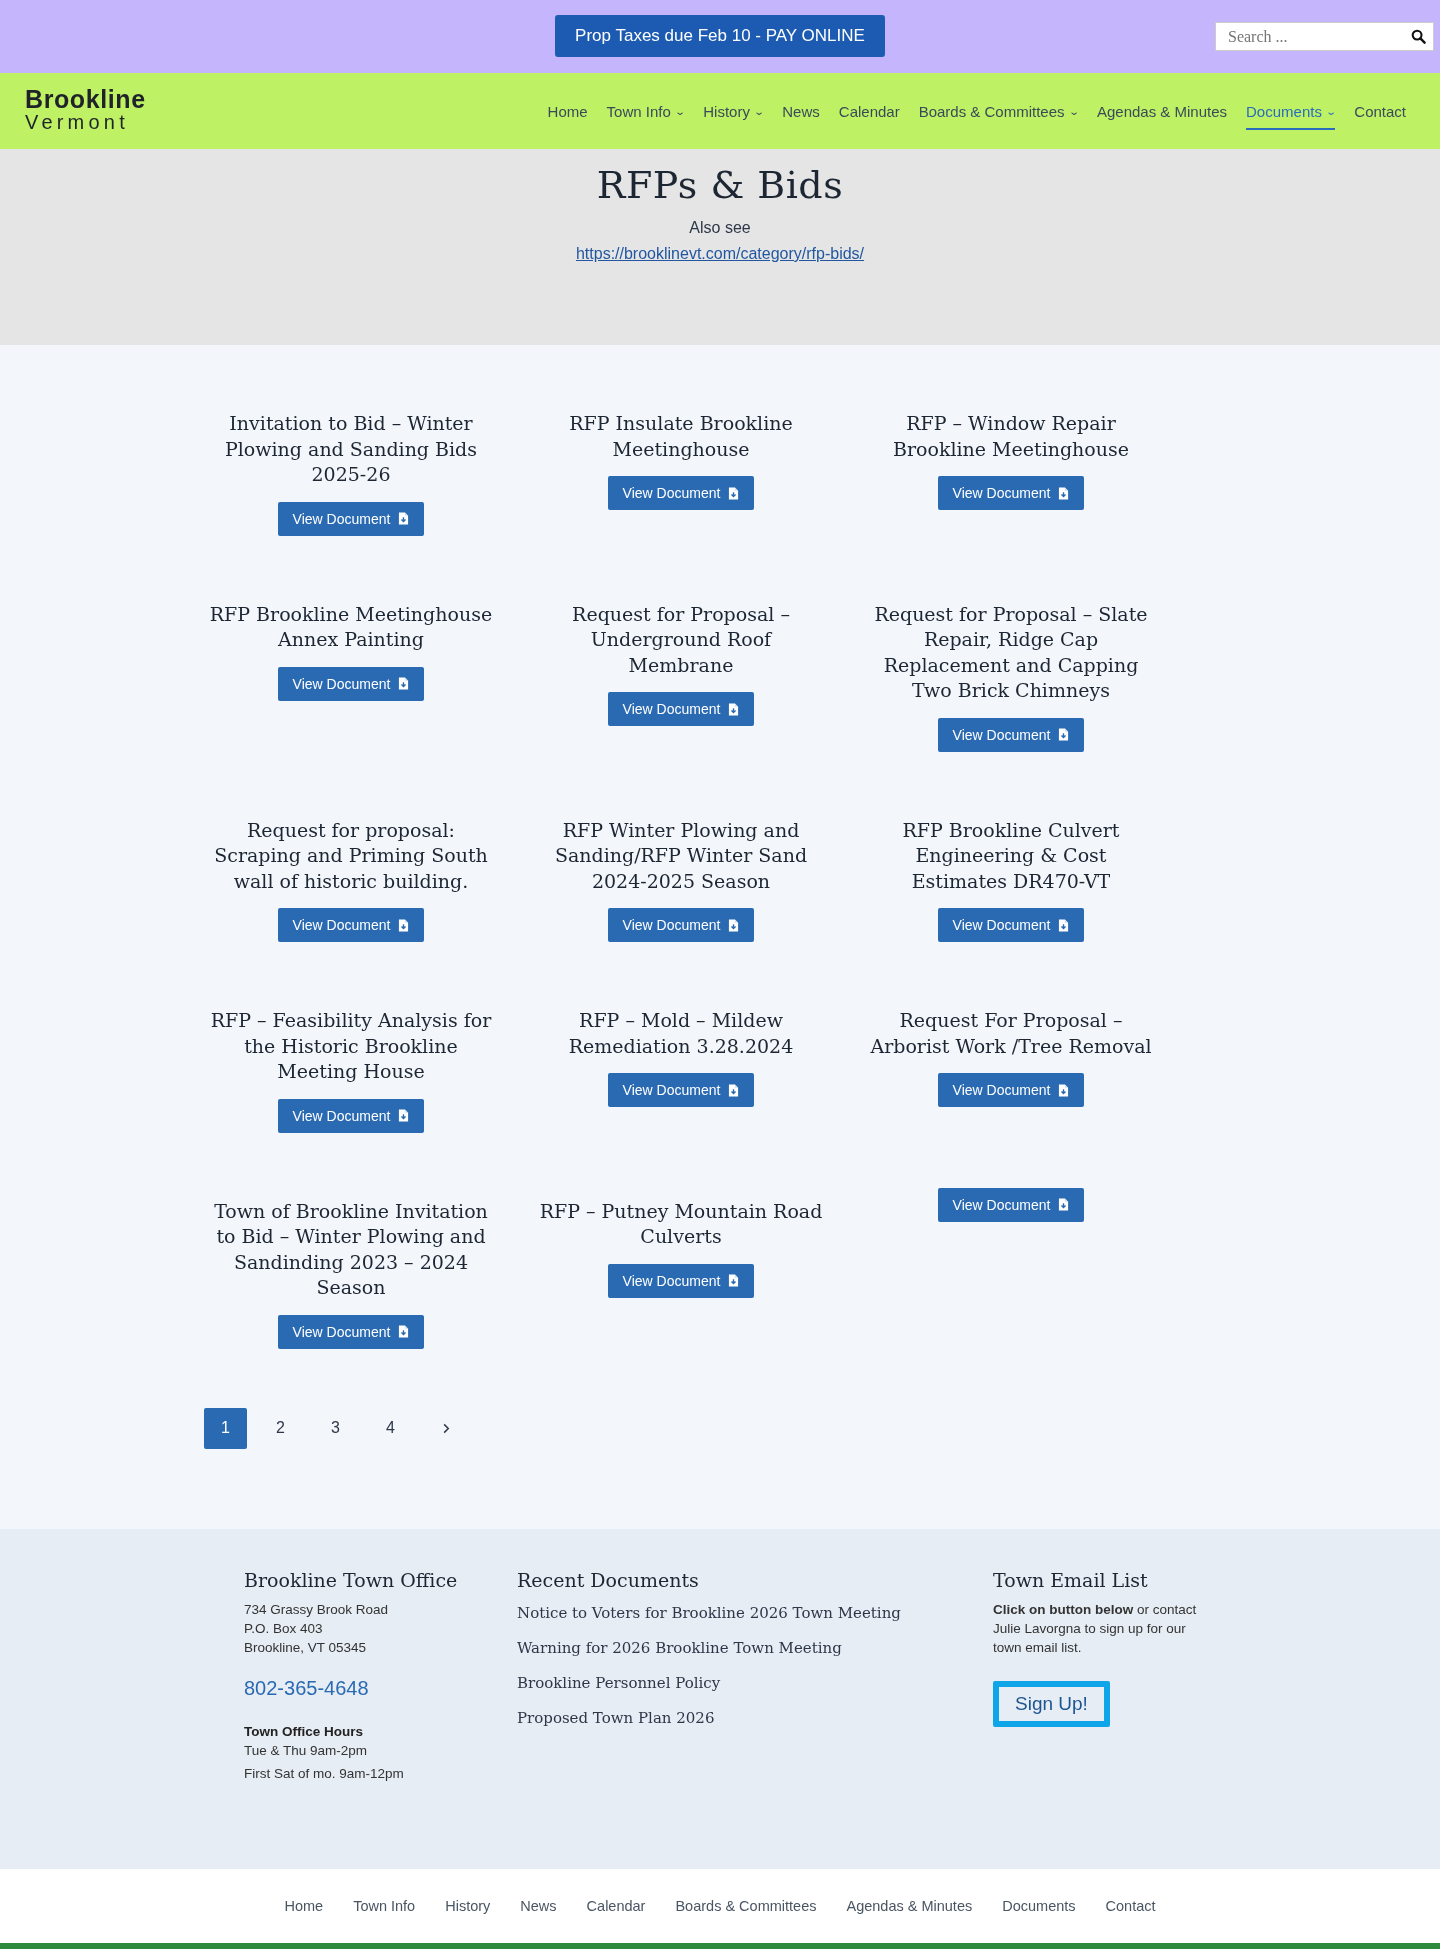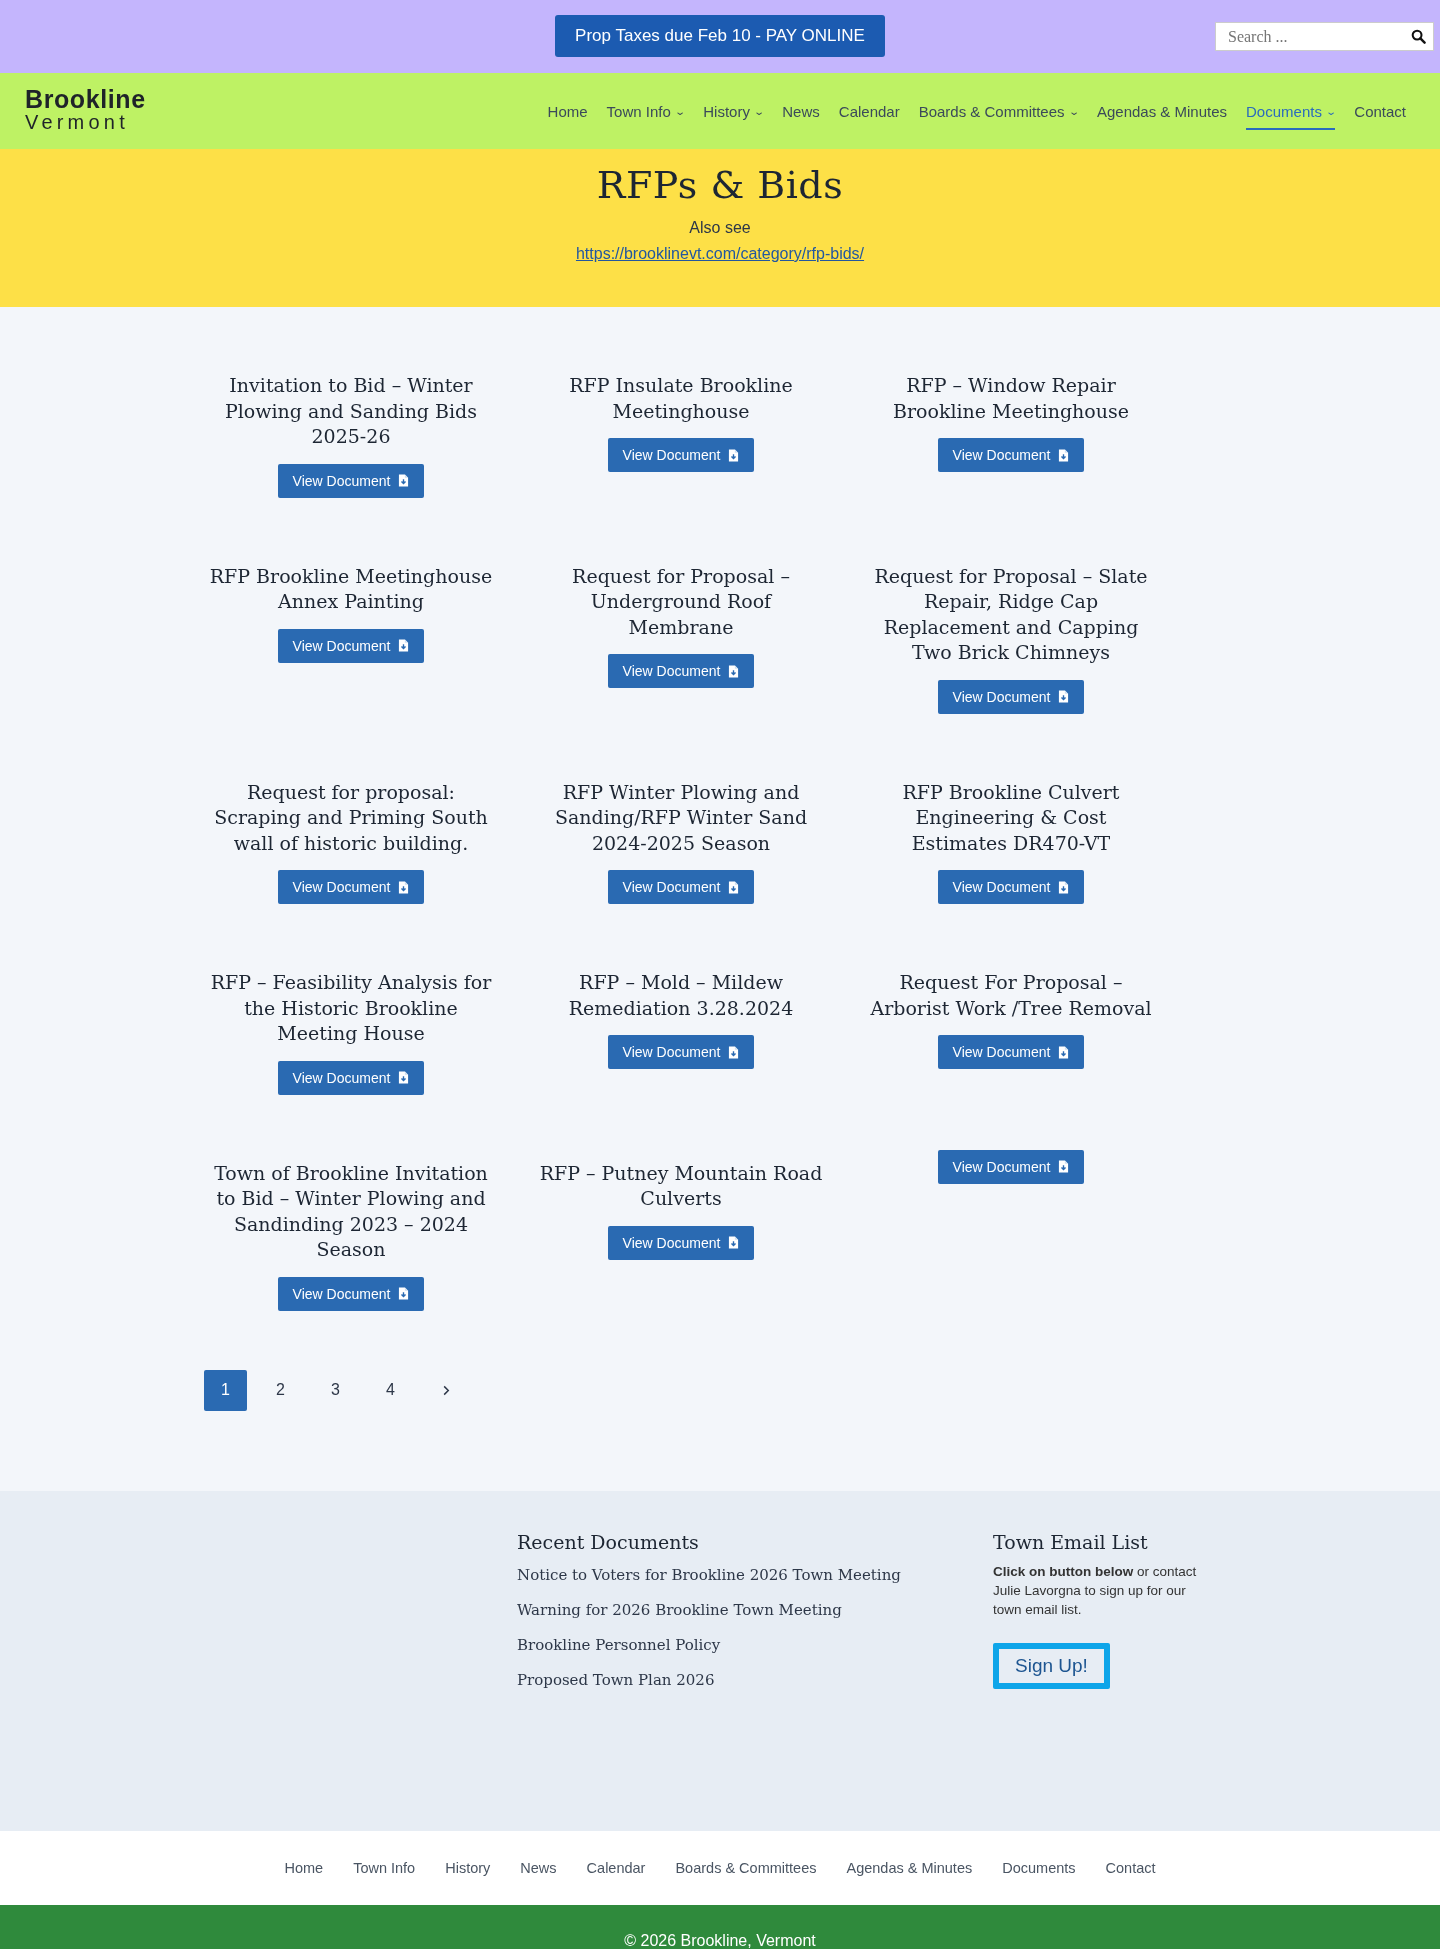--- a/index.html
+++ b/index.html
@@ -8,21 +8,21 @@
 .topbar .promo{position:absolute;left:555px;top:15px;width:330px;height:42px;background:#1c5bb1;color:#fff;font-size:17px;display:flex;align-items:center;justify-content:center;border-radius:3px}
 .topbar .search{position:absolute;left:1215px;top:22px;width:219px;height:29px;background:#fff;border:1px solid #ccc;display:flex;align-items:center}
 .topbar .search input{border:0;outline:0;flex:1;padding-left:12px;font-size:16px;font-family:Liberation Serif, serif;color:#555;background:transparent;width:160px}
 .topbar .search .sbtn{width:30px;height:27px;display:flex;align-items:center;justify-content:center}
 .header{height:76px;background:#bef264;position:relative}
 .nav{position:absolute;right:34px;top:0;height:76px;display:flex;align-items:center;gap:0}
 .nav .item{font-size:15px;color:#3b4a5a;margin-left:19px;display:flex;align-items:center;height:30px;position:relative}
 .nav .item.active{color:#2a6bbd}
 .nav .item.active:after{content:"";position:absolute;left:0;right:0;bottom:-4px;height:2px;background:#2a6bbd}
 .nav .chev{font-size:10px;margin-left:5px;display:inline-block;transform:scaleX(1.4)}
-.hero{height:158px;background:#fde047;text-align:center;padding-top:10px}
+.hero{height:196px;background:#e5e5e5;text-align:center;padding-top:10px}
 .hero h1{font-family:"DejaVu Serif",serif;font-weight:500;font-size:38px;color:#1d2633;margin-top:4px;letter-spacing:0.5px}
 .hero .also{font-size:16px;color:#2d3748;margin-top:12px}
 .hero a{display:inline-block;font-size:16px;color:#2257a0;text-decoration:underline;margin-top:8px}
 .main{width:1372px;padding-top:55px;padding-bottom:80px}
 .grid{width:1000px;margin:0 auto;display:grid;grid-template-columns:repeat(3,330px);column-gap:0}
 .card{text-align:center;padding:0 20px;margin-bottom:55px}
 .card h3{font-family:"DejaVu Serif",serif;font-weight:400;font-size:19px;line-height:25.5px;color:#1d2633;margin-bottom:14px;padding-top:11px}
 .btn{display:inline-flex;align-items:center;gap:8px;background:#2a6ab2;color:#fff;font-size:14px;height:34px;padding:16px 15px;border-radius:2px}
 .btn svg{width:11px;height:13px}
 .pager{width:1000px;margin:0 auto;display:flex;gap:12px;padding-left:18px;margin-top:4px}
@@ -233,20 +233,30 @@
     <span class="p">4</span>
     <span class="p">
       <svg width="8" height="11" viewBox="0 0 8 12">
           <path d="M2 1.5 L6.5 6 L2 10.5" fill="none" stroke="#2d3748" stroke-width="1.6"></path>
         </svg>
     </span>
   </div>
 </main>
 
 <footer class="footer">
+  <div class="fcol" style="left:244px">
+    <h4>Brookline Town Office</h4>
+    <p>734 Grassy Brook Road</p>
+    <p>P.O. Box 403</p>
+    <p>Brookline, VT 05345</p>
+    <a class="phone">802-365-4648</a>
+    <div class="hours-title">Town Office Hours</div>
+    <div class="hours">Tue &amp; Thu 9am-2pm</div>
+    <div class="hours">First Sat of mo. 9am-12pm</div>
+  </div>
   <div class="fcol docs" style="left:517px">
     <h4 style="margin-bottom:13px">Recent Documents</h4>
     <a>Notice to Voters for Brookline 2026 Town Meeting</a>
     <a>Warning for 2026 Brookline Town Meeting</a>
     <a>Brookline Personnel Policy</a>
     <a>Proposed Town Plan 2026</a>
   </div>
   <div class="fcol" style="left:993px;width:210px">
     <h4>Town Email List</h4>
     <p><b>Click on button below</b><span> or contact Julie Lavorgna to sign up for our town email list.</span></p>

